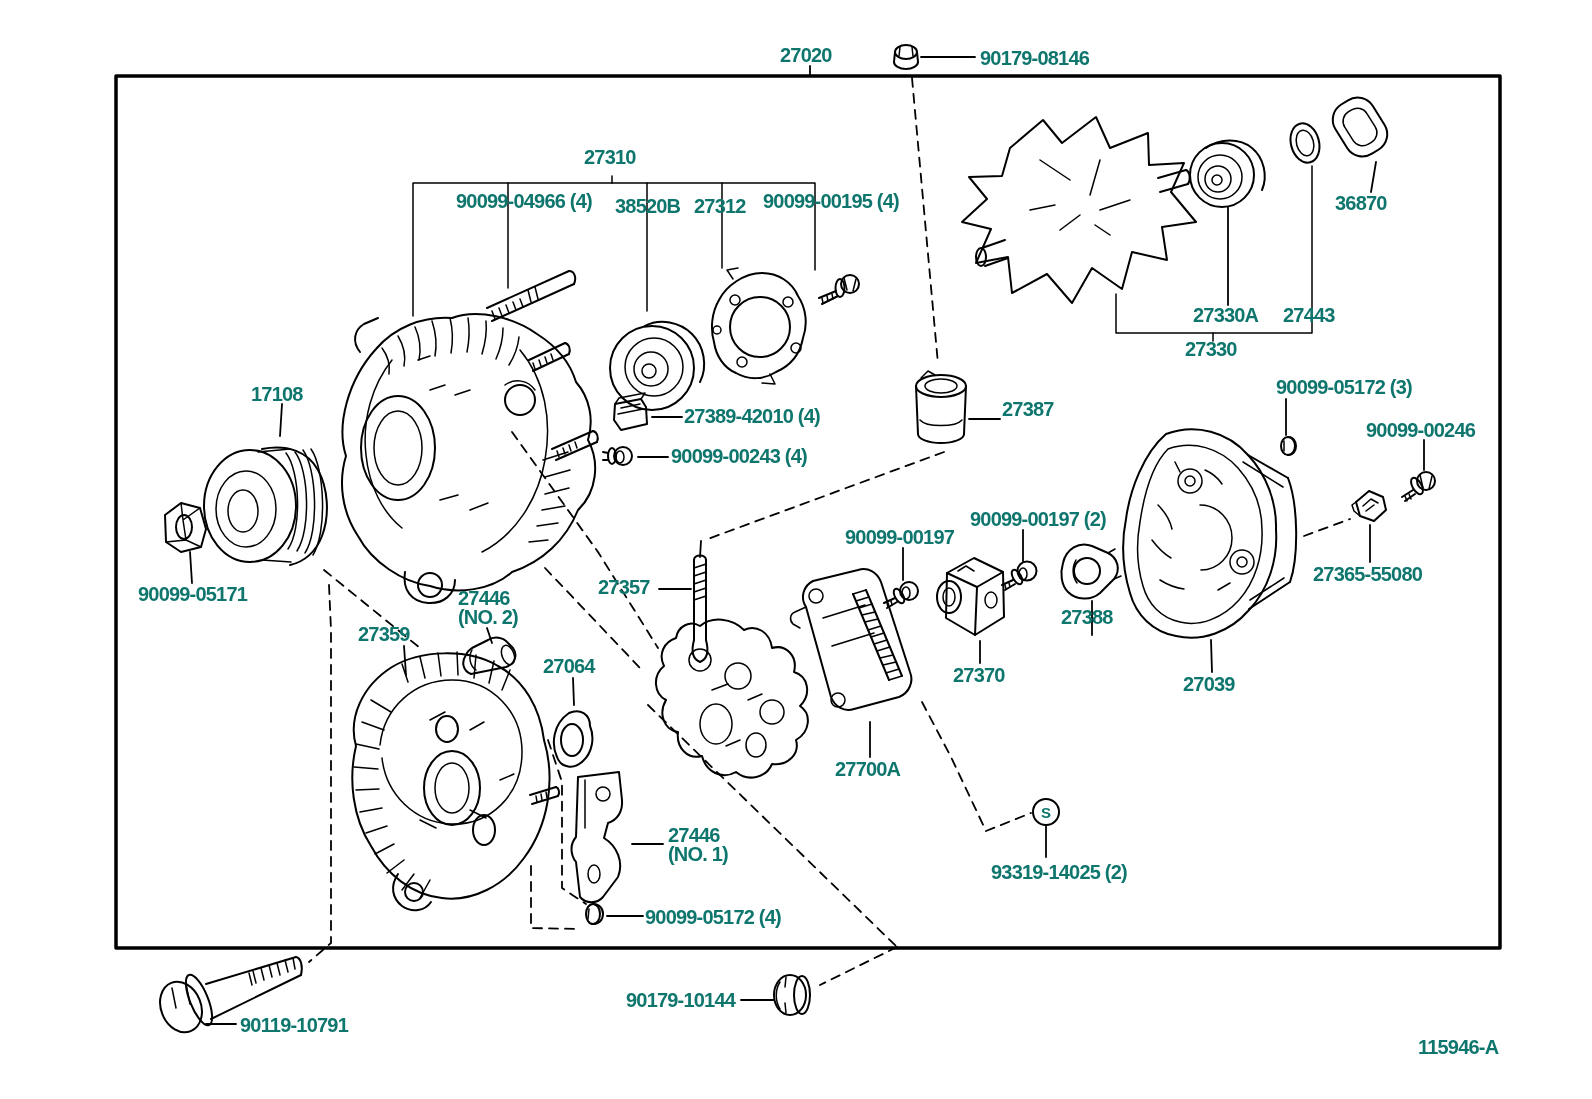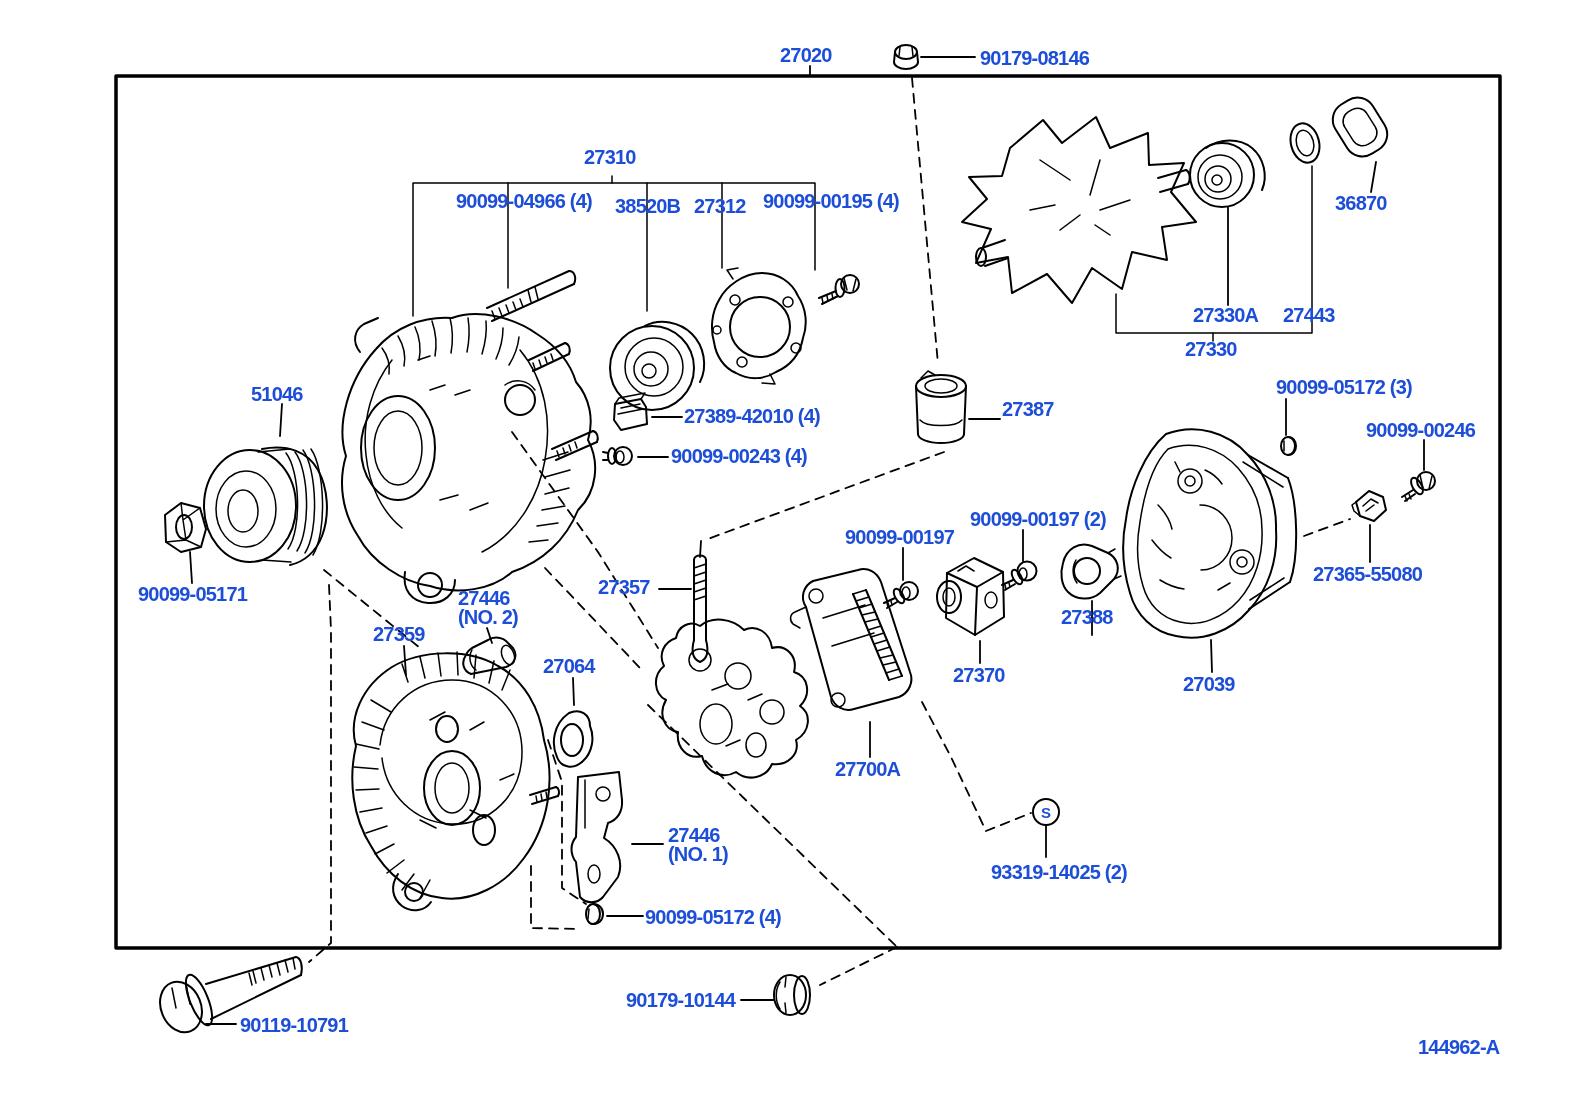--- a/index.html
+++ b/index.html
@@ -5,21 +5,21 @@
   html,body{margin:0;padding:0;background:#ffffff}
   #stage{position:relative;width:1592px;height:1099px;background:#ffffff;overflow:hidden;
          font-family:"Liberation Sans",sans-serif}
   #artwork{position:absolute;left:0;top:0}
   .ln{fill:none;stroke:#000;stroke-width:2;stroke-linecap:round;stroke-linejoin:round}
   .thin{stroke-width:1.5}
   .ldr{stroke-width:1.8}
   .bd{stroke-width:3.5}
   .dash{stroke-width:1.8;stroke-dasharray:9 7}
   .lbl{position:absolute;font-weight:bold;font-size:20px;line-height:19px;
-       letter-spacing:-0.8px;color:#1d4ed8;white-space:nowrap}
+       letter-spacing:-0.8px;color:#0f766e;white-space:nowrap}
   .lbl span{display:block}
   .s-lbl{font-size:15px;letter-spacing:0;text-align:center}
 </style>
 </head>
 <body>
 
 <div id="stage">
 
 <svg id="artwork" width="1592" height="1099" viewBox="0 0 1592 1099" xmlns="http://www.w3.org/2000/svg">
 
@@ -429,38 +429,38 @@
 <div class="lbl" style="left:1193px;top:306px">27330A</div>
 <div class="lbl" style="left:1283px;top:306px">27443</div>
 <div class="lbl" style="left:1185px;top:340px">27330</div>
 <div class="lbl" style="left:1276px;top:378px">90099-05172 (3)</div>
 <div class="lbl" style="left:1366px;top:421px">90099-00246</div>
 <div class="lbl" style="left:1313px;top:565px">27365-55080</div>
 <div class="lbl" style="left:1183px;top:675px">27039</div>
 <div class="lbl" style="left:1002px;top:400px">27387</div>
 <div class="lbl" style="left:684px;top:407px">27389-42010 (4)</div>
 <div class="lbl" style="left:671px;top:447px">90099-00243 (4)</div>
-<div class="lbl" style="left:251px;top:385px">51046</div>
+<div class="lbl" style="left:251px;top:385px">17108</div>
 <div class="lbl" style="left:138px;top:585px">90099-05171</div>
-<div class="lbl" style="left:373px;top:625px">27359</div>
+<div class="lbl" style="left:358px;top:625px">27359</div>
 <div class="lbl" style="left:458px;top:589px">
   <span>27446</span>
   <span>(NO. 2)</span>
 </div>
 <div class="lbl" style="left:543px;top:657px">27064</div>
 <div class="lbl" style="left:598px;top:578px">27357</div>
 <div class="lbl" style="left:845px;top:528px">90099-00197</div>
 <div class="lbl" style="left:970px;top:510px">90099-00197 (2)</div>
 <div class="lbl" style="left:953px;top:666px">27370</div>
 <div class="lbl" style="left:1061px;top:608px">27388</div>
 <div class="lbl" style="left:835px;top:760px">27700A</div>
 <div class="lbl" style="left:668px;top:826px">
   <span>27446</span>
   <span>(NO. 1)</span>
 </div>
 <div class="lbl" style="left:991px;top:863px">93319-14025 (2)</div>
 <div class="lbl" style="left:645px;top:908px">90099-05172 (4)</div>
 <div class="lbl" style="left:626px;top:991px">90179-10144</div>
 <div class="lbl" style="left:240px;top:1016px">90119-10791</div>
-<div class="lbl" style="left:1418px;top:1038px">144962-A</div>
+<div class="lbl" style="left:1418px;top:1038px">115946-A</div>
 <div class="lbl s-lbl" style="left:1033px;top:803px;width:26px">S</div>
 
 </div>
 
 </body></html>

